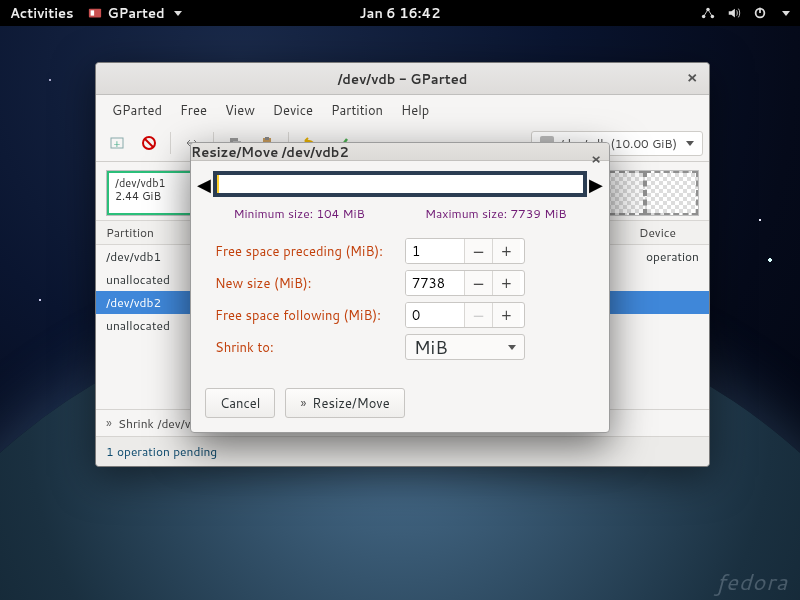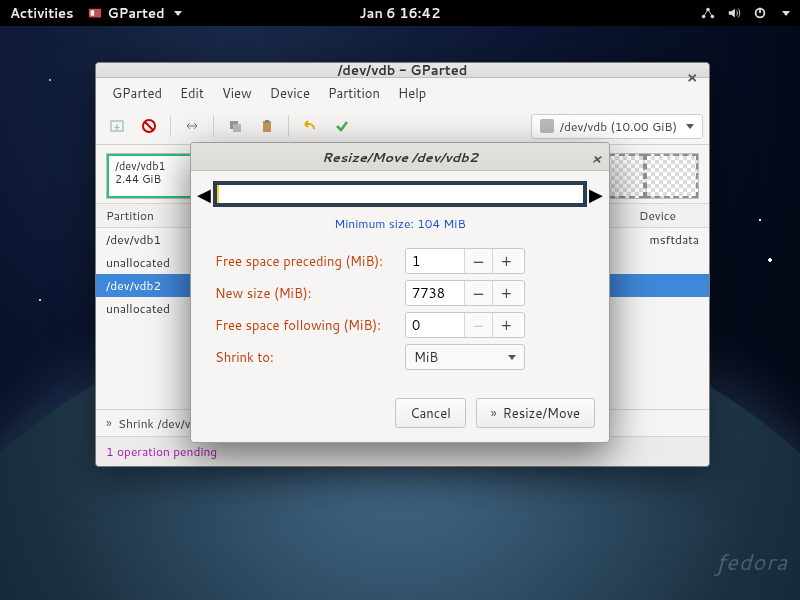--- a/index.html
+++ b/index.html
@@ -44,21 +44,21 @@
   .tri-down { display:inline-block; width:0; height:0; border-left:4px solid transparent; border-right:4px solid transparent; border-top:5px solid #ddd; margin-left:3px; vertical-align:middle;}
 
   
   .window {
     position:absolute; left:95px; top:62px; width:615px; height:405px;
     background:#f6f5f4; border:1px solid #7a7a7a; border-radius:4px;
     box-shadow:0 10px 40px rgba(0,0,0,0.5);
     display:flex; flex-direction:column; z-index:5;
   }
   .titlebar {
-    height:15px; background:linear-gradient(#e8e7e6,#dedcda);
+    height:32px; background:linear-gradient(#e8e7e6,#dedcda);
     border-bottom:1px solid #c0bfbd; border-radius:4px 4px 0 0;
     display:flex; align-items:center; justify-content:center; position:relative;
     font-weight:bold; font-size:13px; color:#333;
   }
   .titlebar .close { position:absolute; right:8px; top:7px; width:18px; height:18px; cursor:pointer; color:#555; font-size:15px; text-align:center; line-height:16px;}
   .menubar { display:flex; gap:2px; padding:4px 8px; font-size:13px; color:#3b3b3b; }
   .menubar span { padding:2px 8px; }
   .toolbar { display:flex; align-items:center; padding:4px 6px; border-bottom:1px solid #d0cecb; gap:2px;}
   .tbtn { width:30px; height:28px; display:flex; align-items:center; justify-content:center; border-radius:3px; color:#555;}
   .sep { width:1px; height:22px; background:#d6d4d1; margin:0 4px;}
@@ -74,56 +74,56 @@
   .listhdr div:first-child{width:120px;}
   .listhdr div:last-child{margin-left:auto;width:60px;}
   .rows { font-size:12px; }
   .rows .row { display:flex; padding:3px 10px; }
   .rows .row.sel { background:#3f87d9; color:#fff; }
   .rows .row div:first-child{width:120px;}
 
   .queue { margin-top:auto; border-top:1px solid #d6d4d1; font-size:12px; }
   .queue .qrow { padding:4px 10px; display:flex; align-items:center; gap:6px; color:#444;}
   .queue .chev { font-size:13px; color:#6a6a6a; }
-  .statusbar { border-top:1px solid #d6d4d1; background:#ecebe9; padding:6px 10px; font-size:12px; color:#a21caf; border-radius:0 0 4px 4px;}
+  .statusbar { border-top:1px solid #d6d4d1; background:#ecebe9; padding:6px 10px; font-size:12px; color:#0c4a6e; border-radius:0 0 4px 4px;}
 
   
   .dialog {
     position:absolute; left:190px; top:142px; width:420px;
     background:#f6f5f4; border:1px solid #9c9c9c; border-radius:4px;
     box-shadow:0 14px 40px rgba(0,0,0,0.55);
     z-index:20; font-size:13px; color:#2e3436;
   }
   .dialog .dtitle {
-    height:28px; background:linear-gradient(#e4e2df,#dcdad7);
+    height:18px; background:linear-gradient(#e4e2df,#dcdad7);
     border-bottom:1px solid #c3c1be; border-radius:4px 4px 0 0;
-    display:flex; align-items:center; justify-content:center; font-weight:bold; font-size:13px;
-    position:relative; color:#333;font-style:italic;
+    display:flex; align-items:center; justify-content:flex-start; font-weight:bold; font-size:13px;
+    position:relative; color:#333;
   }
   .dialog .dtitle .close{position:absolute; right:8px; top:6px; font-size:14px; color:#555;}
   .slider-wrap { display:flex; align-items:center; padding:10px 6px 4px; gap:2px;}
   .slider-wrap .arrow { width:14px; font-size:18px; color:#000; user-select:none; text-align:center;}
   .slider {
     flex:1; height:26px; border:4px solid #2b3d52; background:#fff; position:relative;
   }
   .slider .fill { position:absolute; left:0; top:0; bottom:0; width:2px; background:#ffd02a;}
-  .sizes { display:flex; justify-content:center; gap:60px; font-size:12px; color:#1d4ed8; padding:4px 0 10px;}
+  .sizes { display:flex; justify-content:center; gap:60px; font-size:12px; color:#701a75; padding:4px 0 10px;}
   .form { padding:0 24px 12px; }
   .form .frow { display:flex; align-items:center; margin:6px 0; }
   .form label { width:190px; font-size:13px; color:#c2410c;}
   .stepper { display:flex; border:1px solid #c9c7c4; border-radius:3px; background:#fff; height:26px; width:120px; overflow:hidden;}
   .stepper input { border:none; width:58px; padding:0 6px; font-size:13px; outline:none; }
   .stepper button { width:28px; border:none; border-left:1px solid #d9d7d4; background:#fbfaf9; font-size:15px; color:#444; cursor:pointer;}
   .stepper button:disabled{color:#ccc;}
-  .select { display:flex; align-items:center; justify-content:space-between; border:1px solid #c9c7c4; border-radius:3px; background:#fbfaf9; height:26px; width:120px; padding:0 8px; font-size:13px;text-align:center;}
-  .btnbar { display:flex; justify-content:flex-end; gap:10px; padding:10px 14px 14px;}
+  .select { display:flex; align-items:center; justify-content:space-between; border:1px solid #c9c7c4; border-radius:3px; background:#fbfaf9; height:26px; width:120px; padding:0 8px; font-size:18px;text-align:center;}
+  .btnbar { display:flex; gap:10px; padding:10px 14px 14px;}
   .btn { border:1px solid #c7c5c2; background:linear-gradient(#fdfcfb,#efeeec); border-radius:3px; padding:5px 14px; font-size:13px; display:flex; align-items:center; gap:6px; cursor:pointer;}
   .btn .ic{font-size:13px; color:#555;}
 
-  .watermark { position:absolute; right:12px; bottom:23px; color:rgba(220,230,245,0.25); font-size:22px; font-style:italic; letter-spacing:1px; z-index:3;}
+  .watermark { position:absolute; right:12px; bottom:3px; color:rgba(220,230,245,0.25); font-size:22px; font-style:italic; letter-spacing:1px; z-index:3;}
 </style>
 </head>
 <body>
 
 <div class="topbar">
   <div class="sect">
       <span>Activities</span>
     </div>
   <div class="sect" style="margin-left:14px">
     <span class="tb-icon">
@@ -157,21 +157,21 @@
   </div>
 </div>
 
 <div class="window">
   <div class="titlebar">
     <span>/dev/vdb - GParted</span>
     <span class="close">×</span>
   </div>
   <div class="menubar">
     <span>GParted</span>
-    <span>Edit</span>
+    <span>Free</span>
     <span>View</span>
     <span>Device</span>
     <span>Partition</span>
     <span>Help</span>
   </div>
   <div class="toolbar">
     <div class="tbtn">
         <svg width="16" height="16">
           <rect x="2" y="3" width="12" height="10" fill="none" stroke="#8aa"></rect>
           <text x="8" y="12" font-size="10" text-anchor="middle" fill="#4a8">+</text>
@@ -229,21 +229,21 @@
     <div class="seg3"></div>
   </div>
 
   <div class="listhdr">
     <div>Partition</div>
     <div>Device</div>
   </div>
   <div class="rows">
     <div class="row">
         <div>/dev/vdb1</div>
-        <div style="margin-left:auto">msftdata</div>
+        <div style="margin-left:auto">operation</div>
       </div>
     <div class="row">
         <div>unallocated</div>
       </div>
     <div class="row sel">
         <div>/dev/vdb2</div>
       </div>
     <div class="row">
         <div>unallocated</div>
       </div>
@@ -267,20 +267,21 @@
   </div>
   <div class="slider-wrap">
     <div class="arrow">◀</div>
     <div class="slider">
         <div class="fill"></div>
       </div>
     <div class="arrow">▶</div>
   </div>
   <div class="sizes">
     <span>Minimum size: 104 MiB</span>
+    <span>Maximum size: 7739 MiB</span>
   </div>
   <div class="form">
     <div class="frow">
       <label>Free space preceding (MiB):</label>
       <div class="stepper">
         <input value="1" style="">
         <button>−</button>
         <button>+</button>
       </div>
     </div>

